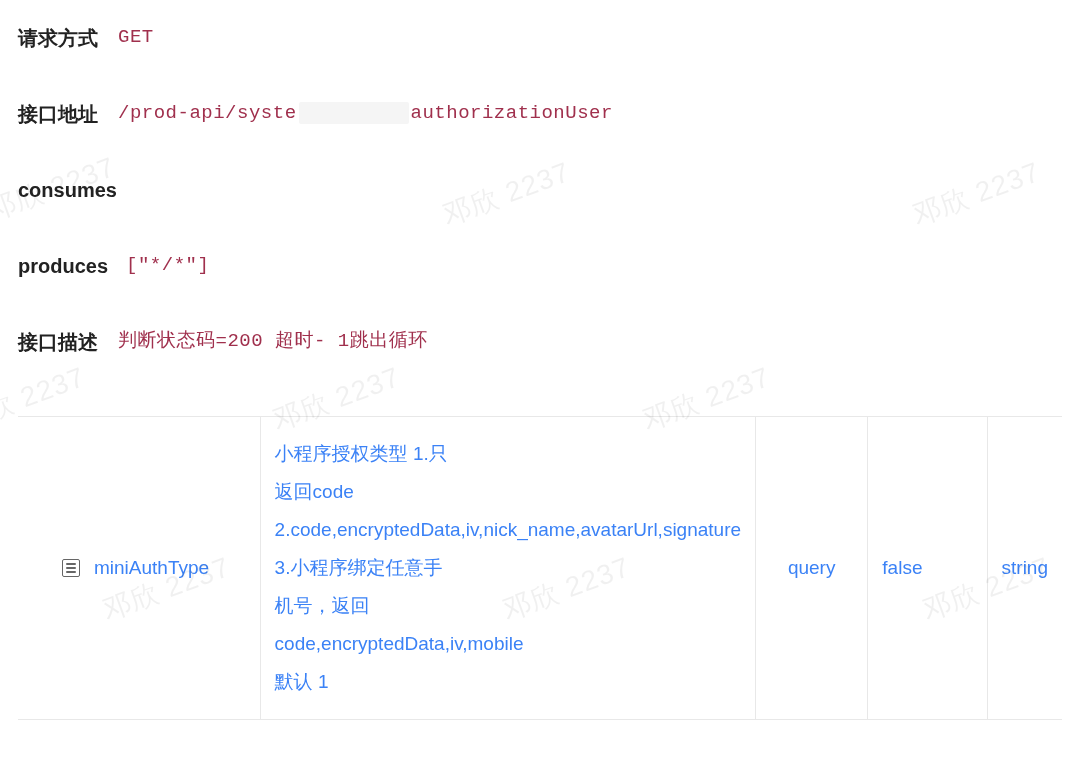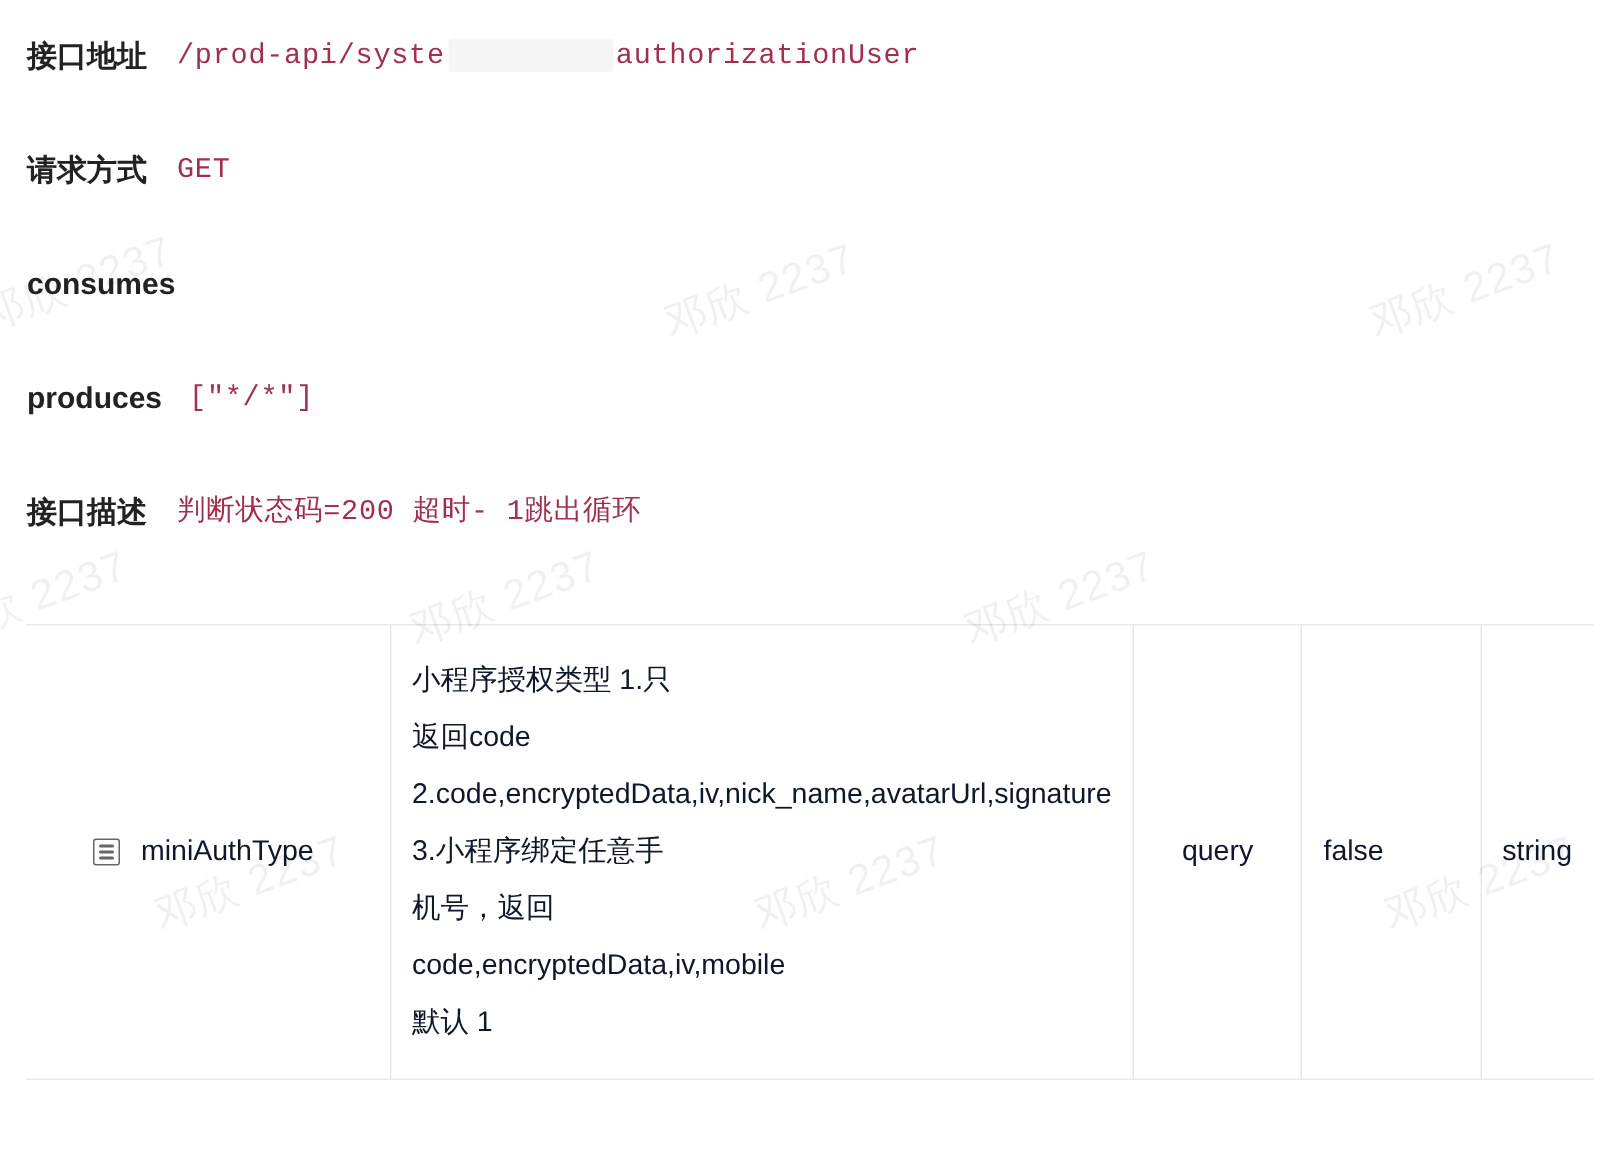--- a/index.html
+++ b/index.html
@@ -68,21 +68,21 @@
       width: 100%;
     }
     .param-table td {
       border-top: 1px solid #e8e8e8;
       border-bottom: 1px solid #e8e8e8;
       border-left: 1px solid #e8e8e8;
       border-right: 1px solid #e8e8e8;
       padding: 18px 14px;
       vertical-align: middle;
       font-size: 19px;
-      color: #0f172a;
+      color: #3b82f6;
       line-height: 2;
     }
     .param-table td:first-child {
       border-left: none;
     }
     .param-table td:last-child {
       border-right: none;
     }
     .param-name-cell {
       width: 250px;
@@ -131,29 +131,29 @@
 <span class="watermark" style="top:380px; left:-45px;">邓欣 2237</span>
 <span class="watermark" style="top:380px; left:270px;">邓欣 2237</span>
 <span class="watermark" style="top:380px; left:640px;">邓欣 2237</span>
 <span class="watermark" style="top:570px; left:100px;">邓欣 2237</span>
 <span class="watermark" style="top:570px; left:500px;">邓欣 2237</span>
 <span class="watermark" style="top:570px; left:920px;">邓欣 2237</span>
 
 <div class="doc">
 
   <div class="field-row">
+    <div class="field-label">请求方式</div>
+    <div class="field-value">GET</div>
+  </div>
+
+  <div class="field-row">
     <div class="field-label">接口地址</div>
     <div class="field-value">
       <span>/prod-api/syste</span><span class="mask"></span><span>authorizationUser</span>
     </div>
-  </div>
-
-  <div class="field-row">
-    <div class="field-label">请求方式</div>
-    <div class="field-value">GET</div>
   </div>
 
   <div class="field-row">
     <div class="field-label">consumes</div>
     <div class="field-value"></div>
   </div>
 
   <div class="field-row">
     <div class="field-label">produces</div>
     <div class="field-value">["*/*"]</div>

